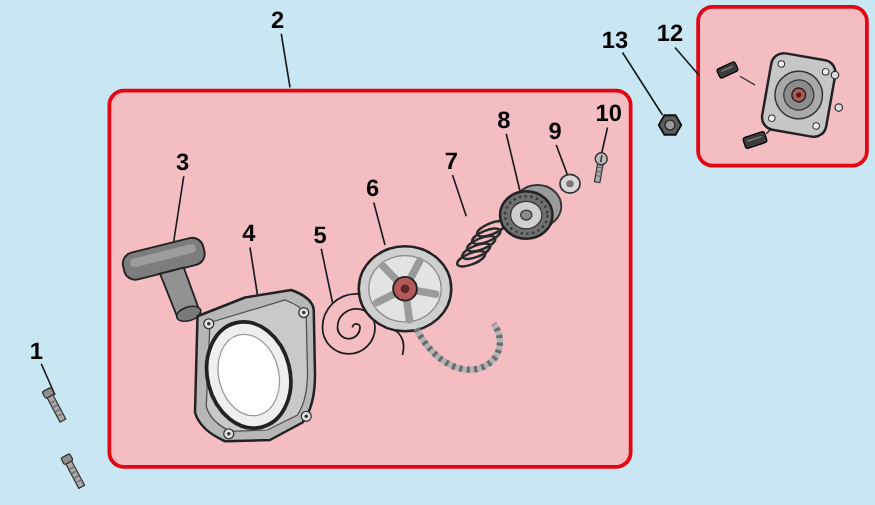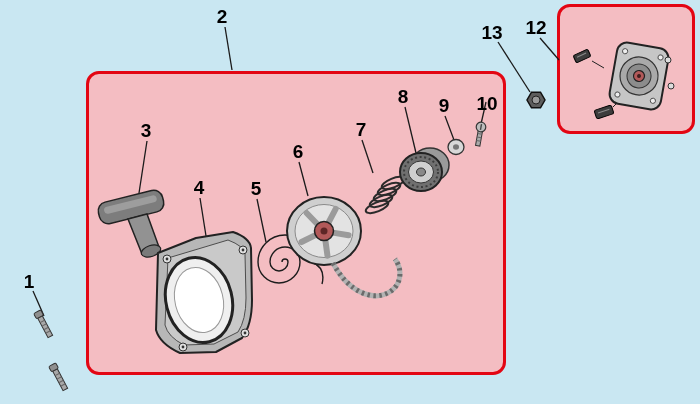--- a/index.html
+++ b/index.html
@@ -182,17 +182,17 @@
 
   <div class="callout-num" style="left:29px;  top:282px">1</div>
   <div class="callout-num" style="left:222px; top:17px">2</div>
   <div class="callout-num" style="left:146px; top:131px">3</div>
   <div class="callout-num" style="left:199px; top:188px">4</div>
   <div class="callout-num" style="left:256px; top:189px">5</div>
   <div class="callout-num" style="left:298px; top:152px">6</div>
   <div class="callout-num" style="left:361px; top:130px">7</div>
   <div class="callout-num" style="left:403px; top:97px">8</div>
   <div class="callout-num" style="left:444px; top:106px">9</div>
-  <div class="callout-num" style="left:487px; top:104px">10</div>
+  <div class="callout-num" style="left:487px; top:92px">10</div>
   <div class="callout-num" style="left:492px; top:33px">13</div>
   <div class="callout-num" style="left:536px; top:28px">12</div>
 
 </div>
 
 </body></html>

